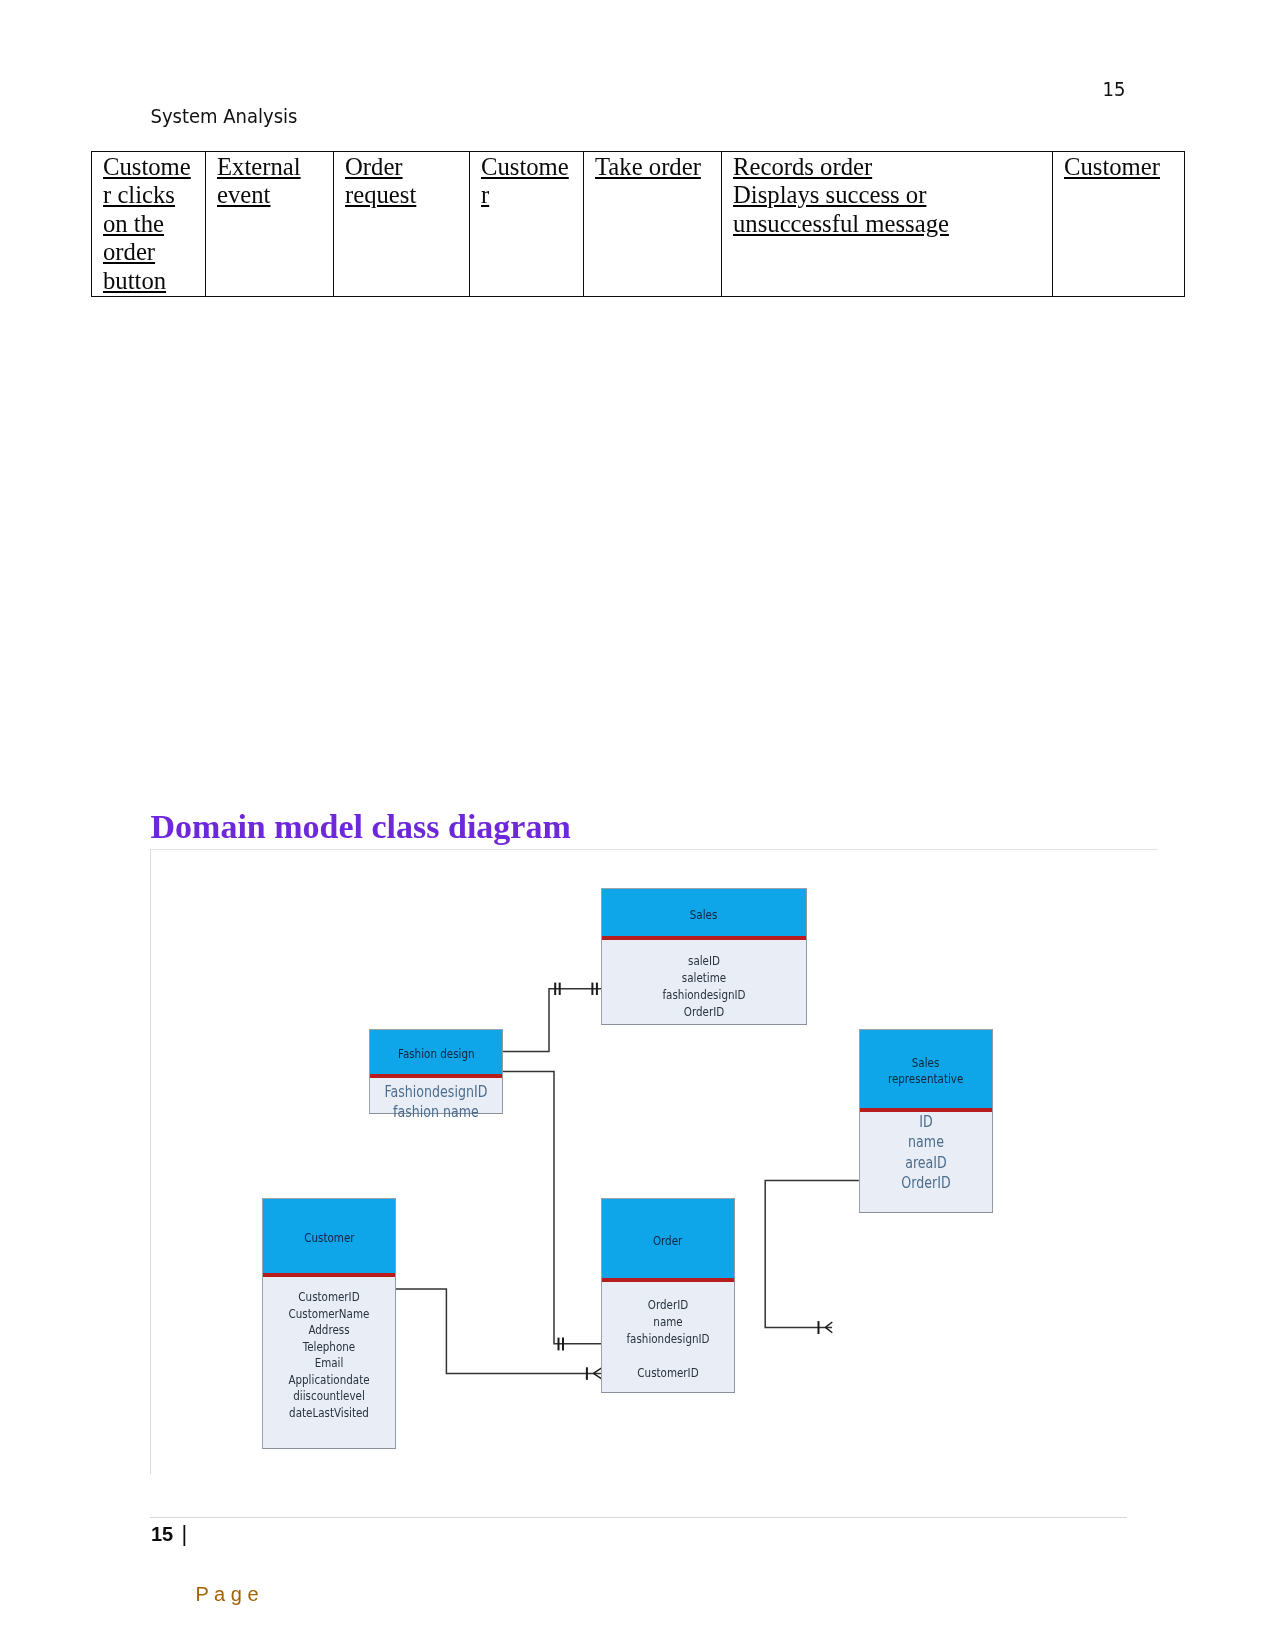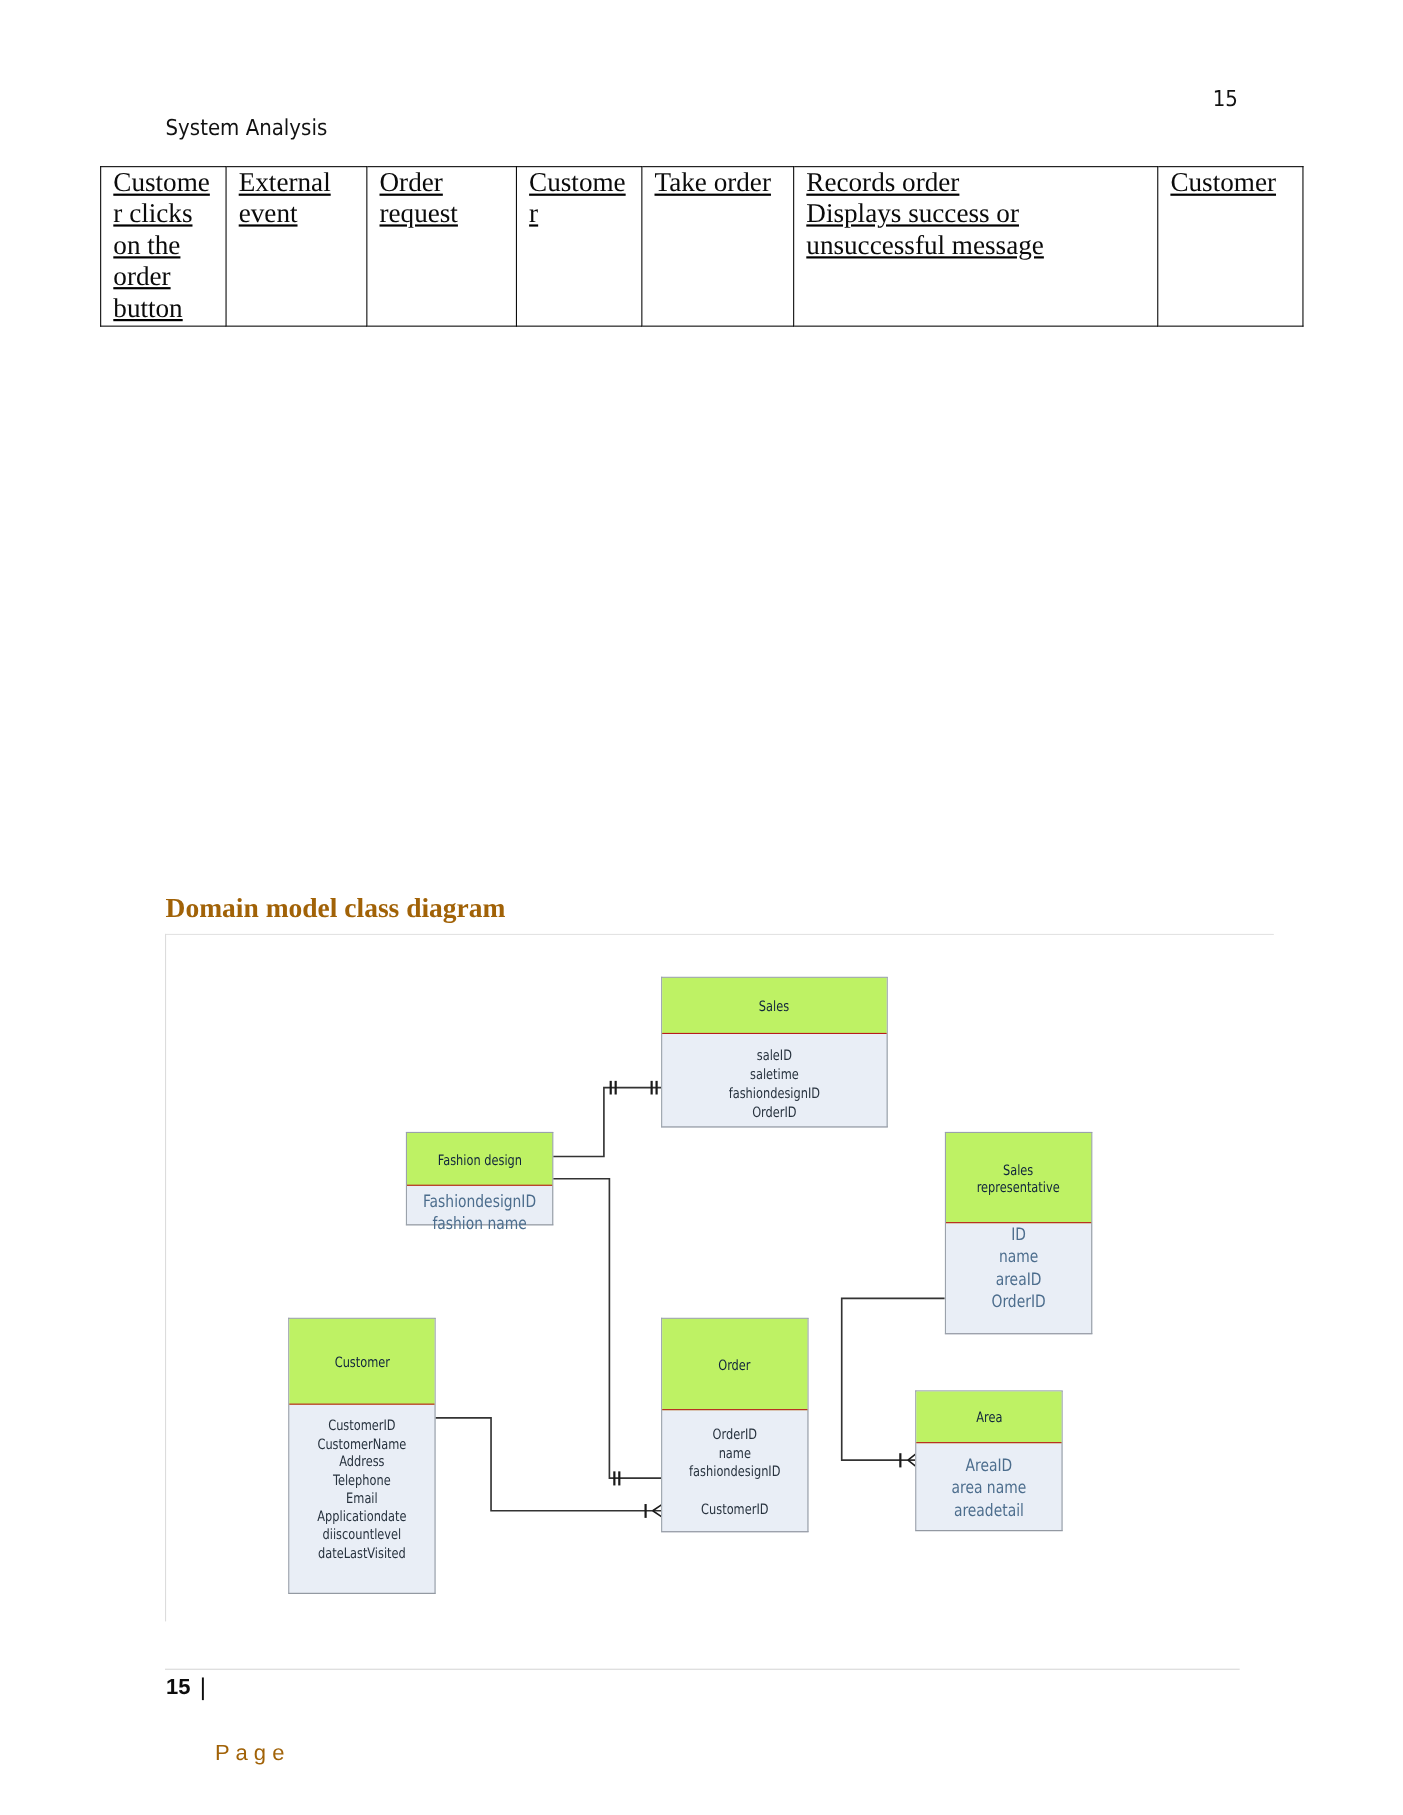--- a/index.html
+++ b/index.html
@@ -16,31 +16,31 @@
 
   
   .evt-table{position:absolute;left:91px;top:150.5px;width:1093px;border-collapse:collapse;
         table-layout:fixed;height:143px;text-decoration:underline;}
   .evt-table td{border:1px solid #0d0d0d;vertical-align:top;padding:1px 2px 0 11px;height:143px;overflow:hidden;
         font-family:"Liberation Serif",serif;font-size:24.7px;line-height:28.6px;color:#0b0b0b;
         word-break:break-word;overflow-wrap:anywhere;hyphens:none;}
 
   
   .sect-heading{position:absolute;left:150.5px;top:811px;font-family:"Liberation Serif",serif;
-        font-weight:bold;font-size:25px;line-height:31px;color:#a16207;letter-spacing:0px;
+        font-weight:bold;font-size:34px;line-height:31px;color:#6d28d9;letter-spacing:0px;
         white-space:nowrap;}
 
   
   .diagram{position:absolute;left:150px;top:849px;width:1008px;height:625px;}
   .dgm-rule-top{position:absolute;left:0;top:0;width:1008px;height:1px;background:#e3e3e3;}
   .dgm-rule-left{position:absolute;left:0;top:0;width:1px;height:625px;background:#dcdcdc;}
 
   .cls{position:absolute;box-sizing:border-box;border:1px solid #9ba2ab;
         border-bottom-color:#8a9099;border-right-color:#939aa3;background:#e9eef6;}
-  .cls-hd{box-sizing:border-box;background:#bef264;border-bottom:1px solid #b91c1c;
+  .cls-hd{box-sizing:border-box;background:#0ea5e9;border-bottom:4px solid #b91c1c;
         display:flex;align-items:center;justify-content:center;text-align:center;
         font-family:"DejaVu Sans",sans-serif;font-stretch:condensed;
         font-size:13px;line-height:16px;color:#10243c;}
   .cls-hd .tline{transform:scaleX(0.885);position:relative;top:2px;}
   .cls-body{box-sizing:border-box;text-align:center;
         font-family:"DejaVu Sans",sans-serif;font-stretch:condensed;
         font-size:13px;line-height:16.9px;color:#27323e;}
   .cls-body .tline{transform:scaleX(0.885);}
   .cls-body.light{font-size:15.5px;line-height:20.3px;color:#4c6d8d;}
   .cls-body.light .tline{transform:scaleX(0.905);}
@@ -196,30 +196,20 @@
         </div>
       <div class="cls-body" style="padding-top:14px;line-height:17.05px;">
           <div class="tline">OrderID</div>
           <div class="tline">name</div>
           <div class="tline">fashiondesignID</div>
           <div class="tline">&nbsp;</div>
           <div class="tline">CustomerID</div>
         </div>
     </div>
 
-    <div class="cls" style="left:682px;top:415px;width:134px;height:128px;">
-      <div class="cls-hd" style="height:47px;flex-direction:column;">
-          <div class="tline">Area</div>
-        </div>
-      <div class="cls-body light" style="padding-top:10px;">
-          <div class="tline">AreaID</div>
-          <div class="tline">area name</div>
-          <div class="tline">areadetail</div>
-        </div>
-    </div>
   </div>
 
   <div class="footer">
     <div class="foot-rule"></div>
     <span class="foot-num">15</span>
     <span class="foot-sep">|</span>
     <span class="foot-lbl">P a g e</span>
   </div>
 </div>
 

